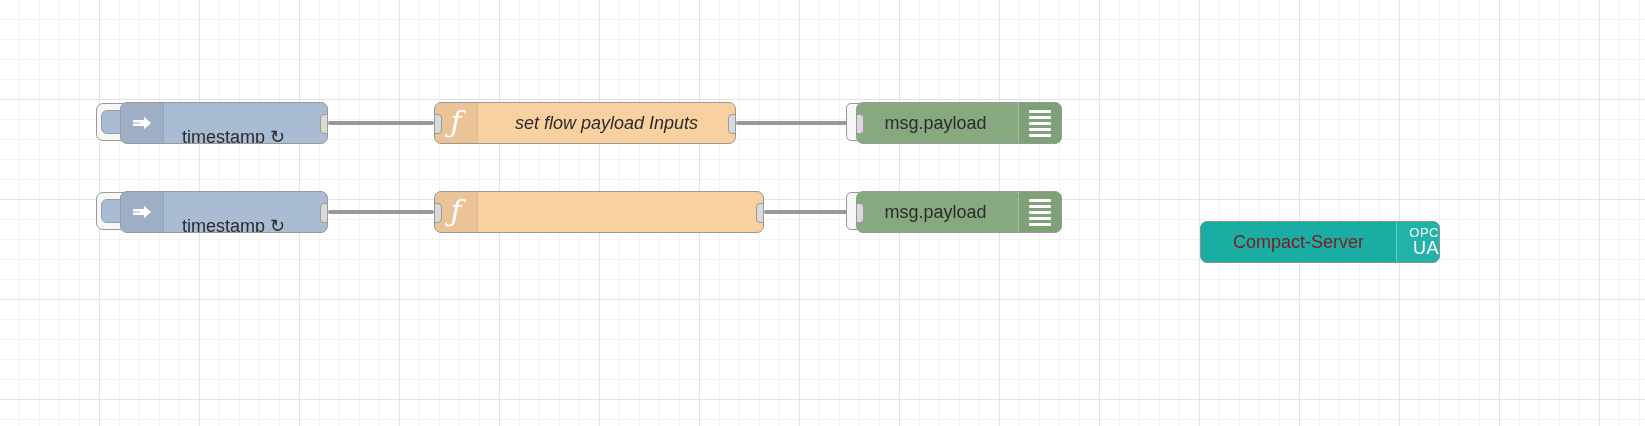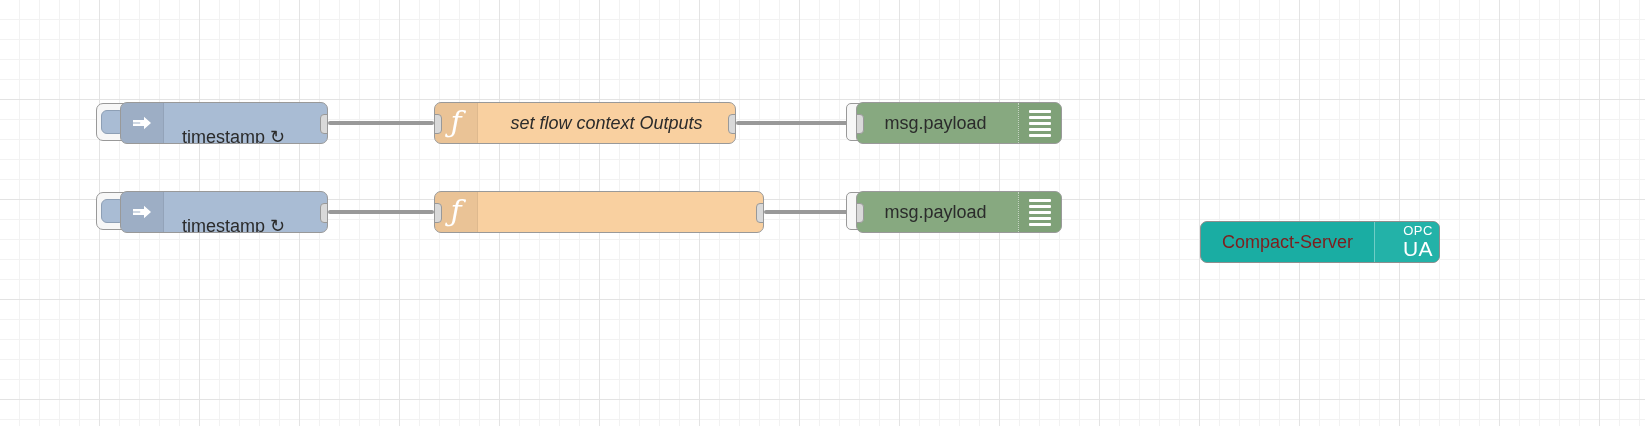--- a/index.html
+++ b/index.html
@@ -180,32 +180,31 @@
     background: #1aada3;
     border-color: #8e8e8e;
   }
   .opcua-node .node-label {
     color: #7f1d1d;
     padding: 0 18px;
   }
   .opcua-icon-box {
     display: flex;
     flex-direction: column;
-    align-items: center;
+    align-items: flex-end;
     justify-content: center;
     width: 42px;
     flex: 0 0 42px;
     background: #23b2a8;
     border-left: 1px solid rgba(255,255,255,0.35);
     line-height: 1.05;
-    padding-left: 22px;
   }
   .opcua-icon-box span {
     color: #ffffff;
-    font-size: 21px;
+    font-size: 18px;
     letter-spacing: 0.5px;
     font-weight: 400;
   }
   .opcua-icon-box span.small {
     font-size: 13px;
   }
 
   
   .port {
     position: absolute;
@@ -244,21 +243,21 @@
       <div class="node-label">timestamp ↻</div>
       <div class="port out"></div>
     </div>
   </div>
 
   <div class="node-wrap" style="left:434px; top:102px;">
     <div class="node function-node" style="width:302px;">
       <div class="icon-box">
         <span class="fn-glyph">ƒ</span>
       </div>
-      <div class="node-label">set flow context Outputs</div>
+      <div class="node-label">set flow payload Inputs</div>
       <div class="port in"></div>
       <div class="port out"></div>
     </div>
   </div>
 
   <div class="node-wrap" style="left:856px; top:102px;">
     <div class="debug-toggle"></div>
     <div class="node debug-node" style="width:206px;">
       <div class="node-label">msg.payload</div>
       <div class="debug-icon-box">

